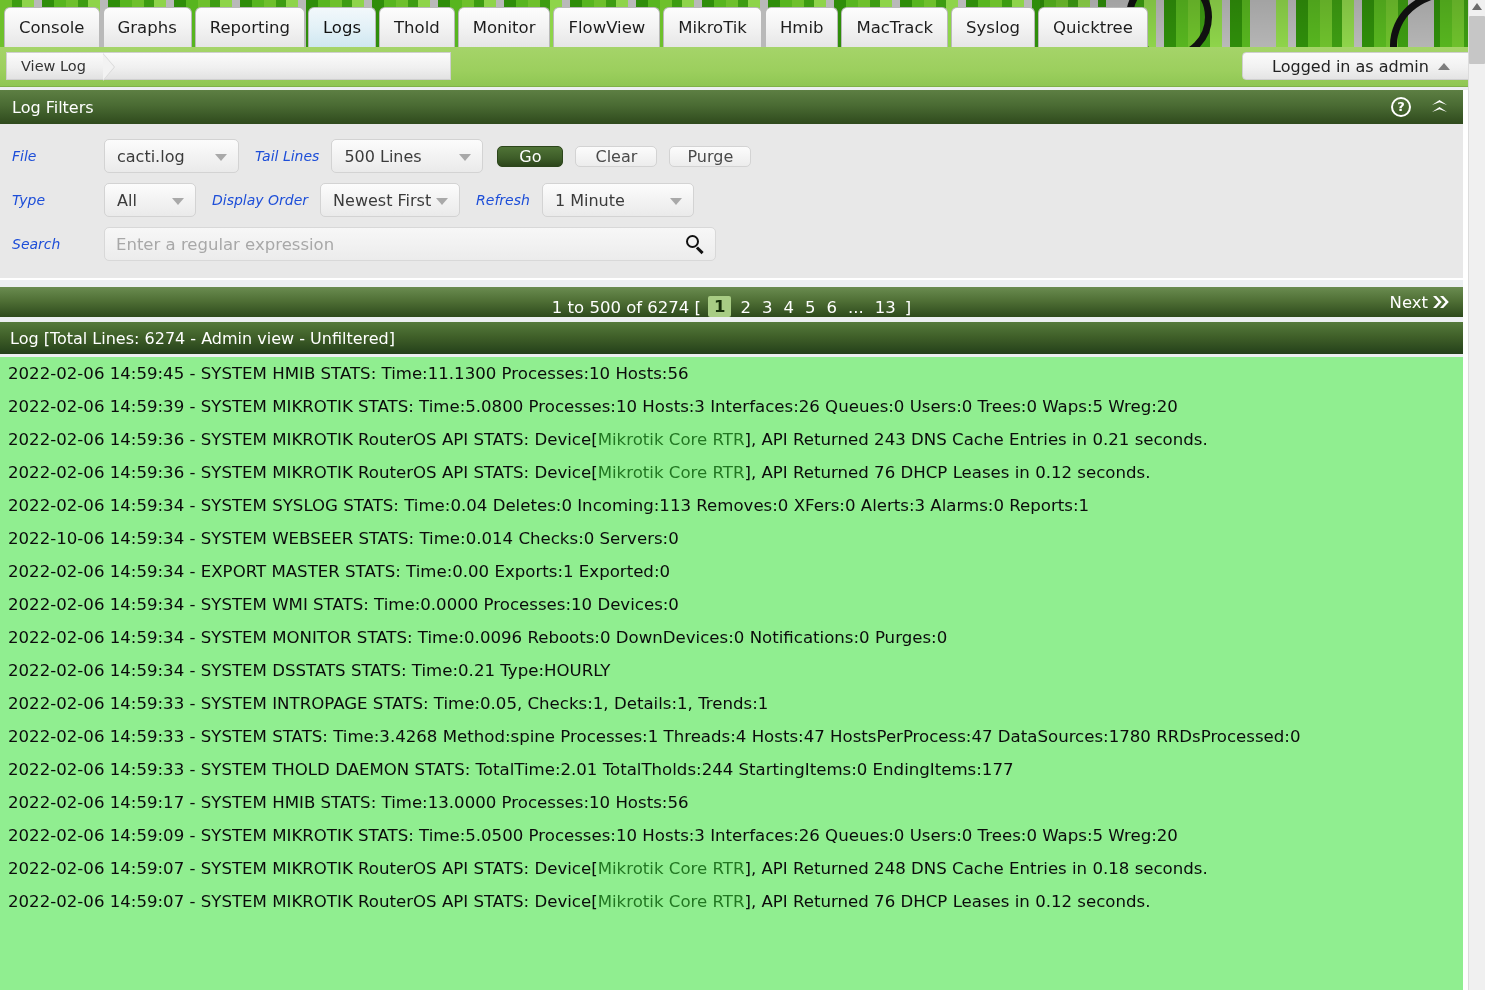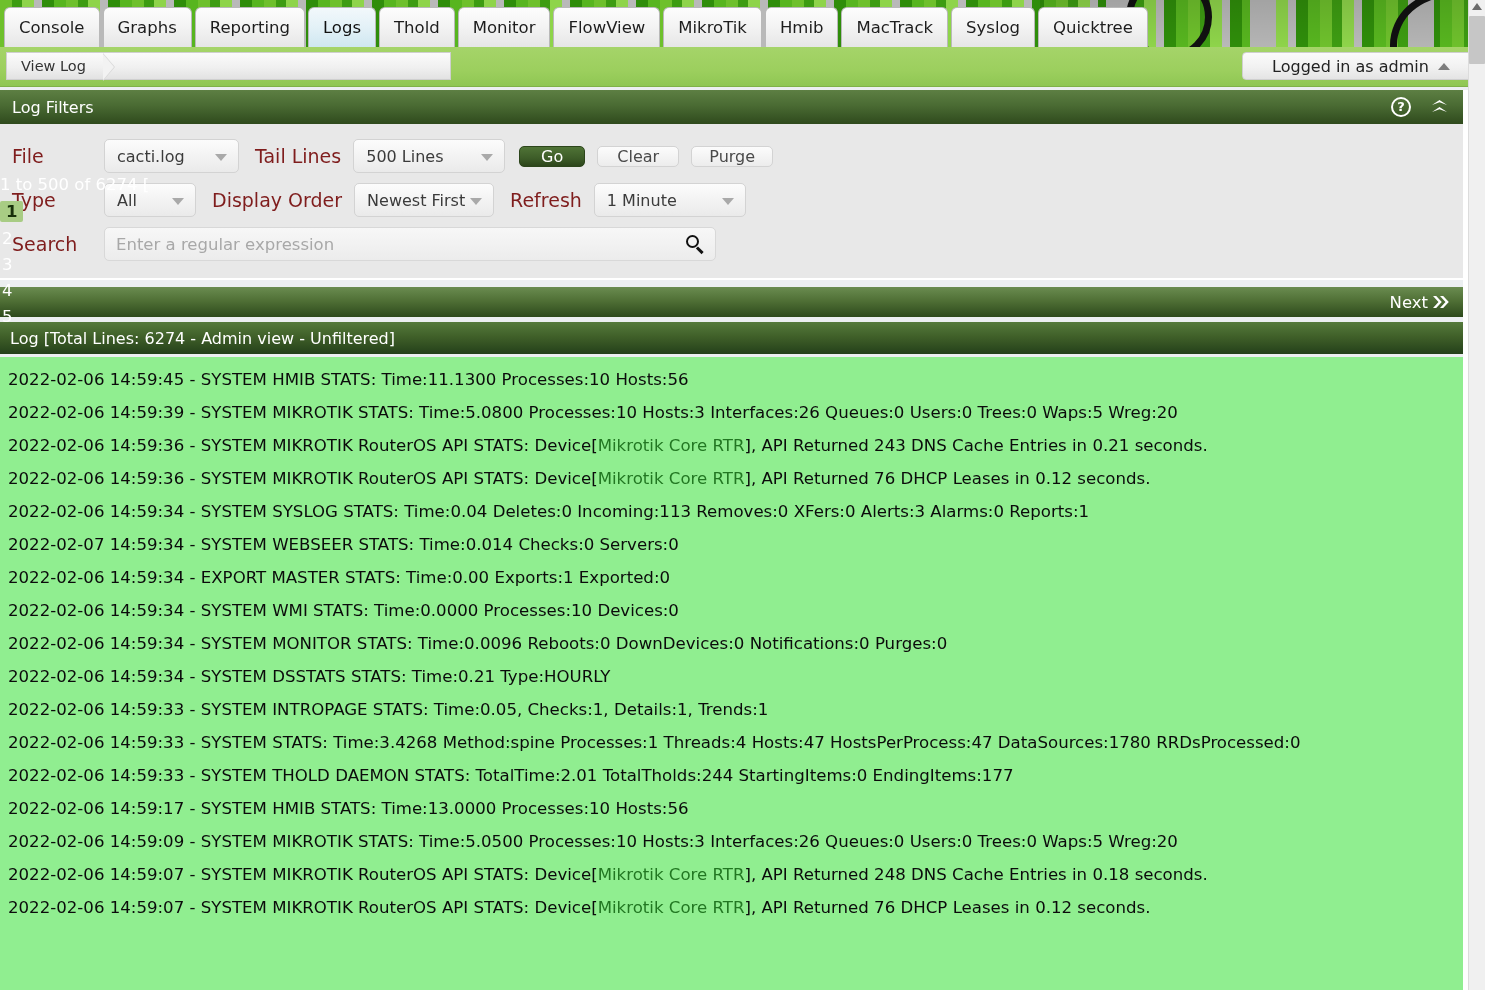--- a/index.html
+++ b/index.html
@@ -200,23 +200,24 @@
 
   .panel-body { padding: 10px 0 12px 0; }
   .frow {
     display: flex;
     align-items: center;
     height: 44px;
     padding-left: 12px;
     gap: 0;
   }
   .flabel {
-    font-size: 19px;
-    color: #7f1d1d;
+    font-size: 14px;
+    color: #1d4ed8;
     white-space: nowrap;
+    font-style: italic;
   }
   .lbl-file   { width: 92px; }
   .lbl-type   { width: 92px; }
   .lbl-search { width: 92px; }
   .gap-l { margin-left: 16px; margin-right: 12px; }
 
   .sel {
     position: relative;
     height: 34px;
     background: linear-gradient(180deg, #fcfcfc 0%, #f3f3f3 50%, #eaeaea 100%);
@@ -320,24 +321,23 @@
     top: 287px; left: 0;
     width: 1463px; height: 30px;
     background: linear-gradient(180deg, #6a8c50 0%, #507036 45%, #2d4a1c 100%);
     color: #fff;
     font-size: 16.5px;
   }
   .pager .center {
     position: absolute;
     left: 0; right: 0; top: 0; height: 30px;
     display: flex;
-    align-items: flex-start;
+    align-items: flex-end;
     justify-content: center;
     gap: 7px;
-    flex-direction: column;
   }
   .pager .pnum { cursor: pointer; padding: 0 2px; }
   .pager .pnum.cur {
     background: #a8cc84;
     color: #17300a;
     padding: 1px 6px;
     border-radius: 2px;
     font-weight: bold;
   }
   .pager .nxt {
@@ -371,21 +371,20 @@
   }
 
   
   .logbody {
     position: absolute;
     top: 357px; left: 0;
     width: 1463px;
     height: 633px;
     background: #90ee90;
     overflow: hidden;
-    padding-top: 6px;
   }
   .logline {
     font-size: 16.6px;
     color: #0b0b0b;
     line-height: 33px;
     padding-left: 8px;
     white-space: nowrap;
     font-family: "DejaVu Sans", "Liberation Sans", sans-serif;
   }
   .dev { color: #227722; }
@@ -546,21 +545,21 @@
   </div>
 
   <div class="logheader">Log [Total Lines: 6274 - Admin view - Unfiltered]</div>
 
   <div class="logbody">
     <div class="logline"><span>2022-02-06 14:59:45 - SYSTEM HMIB STATS: Time:11.1300 Processes:10 Hosts:56</span></div>
     <div class="logline"><span>2022-02-06 14:59:39 - SYSTEM MIKROTIK STATS: Time:5.0800 Processes:10 Hosts:3 Interfaces:26 Queues:0 Users:0 Trees:0 Waps:5 Wreg:20</span></div>
     <div class="logline"><span>2022-02-06 14:59:36 - SYSTEM MIKROTIK RouterOS API STATS: Device[</span><span class="dev">Mikrotik Core RTR</span><span>], API Returned 243 DNS Cache Entries in 0.21 seconds.</span></div>
     <div class="logline"><span>2022-02-06 14:59:36 - SYSTEM MIKROTIK RouterOS API STATS: Device[</span><span class="dev">Mikrotik Core RTR</span><span>], API Returned 76 DHCP Leases in 0.12 seconds.</span></div>
     <div class="logline"><span>2022-02-06 14:59:34 - SYSTEM SYSLOG STATS: Time:0.04 Deletes:0 Incoming:113 Removes:0 XFers:0 Alerts:3 Alarms:0 Reports:1</span></div>
-    <div class="logline"><span>2022-02-07 14:59:34 - SYSTEM WEBSEER STATS: Time:0.014 Checks:0 Servers:0</span></div>
+    <div class="logline"><span>2022-10-06 14:59:34 - SYSTEM WEBSEER STATS: Time:0.014 Checks:0 Servers:0</span></div>
     <div class="logline"><span>2022-02-06 14:59:34 - EXPORT MASTER STATS: Time:0.00 Exports:1 Exported:0</span></div>
     <div class="logline"><span>2022-02-06 14:59:34 - SYSTEM WMI STATS: Time:0.0000 Processes:10 Devices:0</span></div>
     <div class="logline"><span>2022-02-06 14:59:34 - SYSTEM MONITOR STATS: Time:0.0096 Reboots:0 DownDevices:0 Notifications:0 Purges:0</span></div>
     <div class="logline"><span>2022-02-06 14:59:34 - SYSTEM DSSTATS STATS: Time:0.21 Type:HOURLY</span></div>
     <div class="logline"><span>2022-02-06 14:59:33 - SYSTEM INTROPAGE STATS: Time:0.05, Checks:1, Details:1, Trends:1</span></div>
     <div class="logline"><span>2022-02-06 14:59:33 - SYSTEM STATS: Time:3.4268 Method:spine Processes:1 Threads:4 Hosts:47 HostsPerProcess:47 DataSources:1780 RRDsProcessed:0</span></div>
     <div class="logline"><span>2022-02-06 14:59:33 - SYSTEM THOLD DAEMON STATS: TotalTime:2.01 TotalTholds:244 StartingItems:0 EndingItems:177</span></div>
     <div class="logline"><span>2022-02-06 14:59:17 - SYSTEM HMIB STATS: Time:13.0000 Processes:10 Hosts:56</span></div>
     <div class="logline"><span>2022-02-06 14:59:09 - SYSTEM MIKROTIK STATS: Time:5.0500 Processes:10 Hosts:3 Interfaces:26 Queues:0 Users:0 Trees:0 Waps:5 Wreg:20</span></div>
     <div class="logline"><span>2022-02-06 14:59:07 - SYSTEM MIKROTIK RouterOS API STATS: Device[</span><span class="dev">Mikrotik Core RTR</span><span>], API Returned 248 DNS Cache Entries in 0.18 seconds.</span></div>

